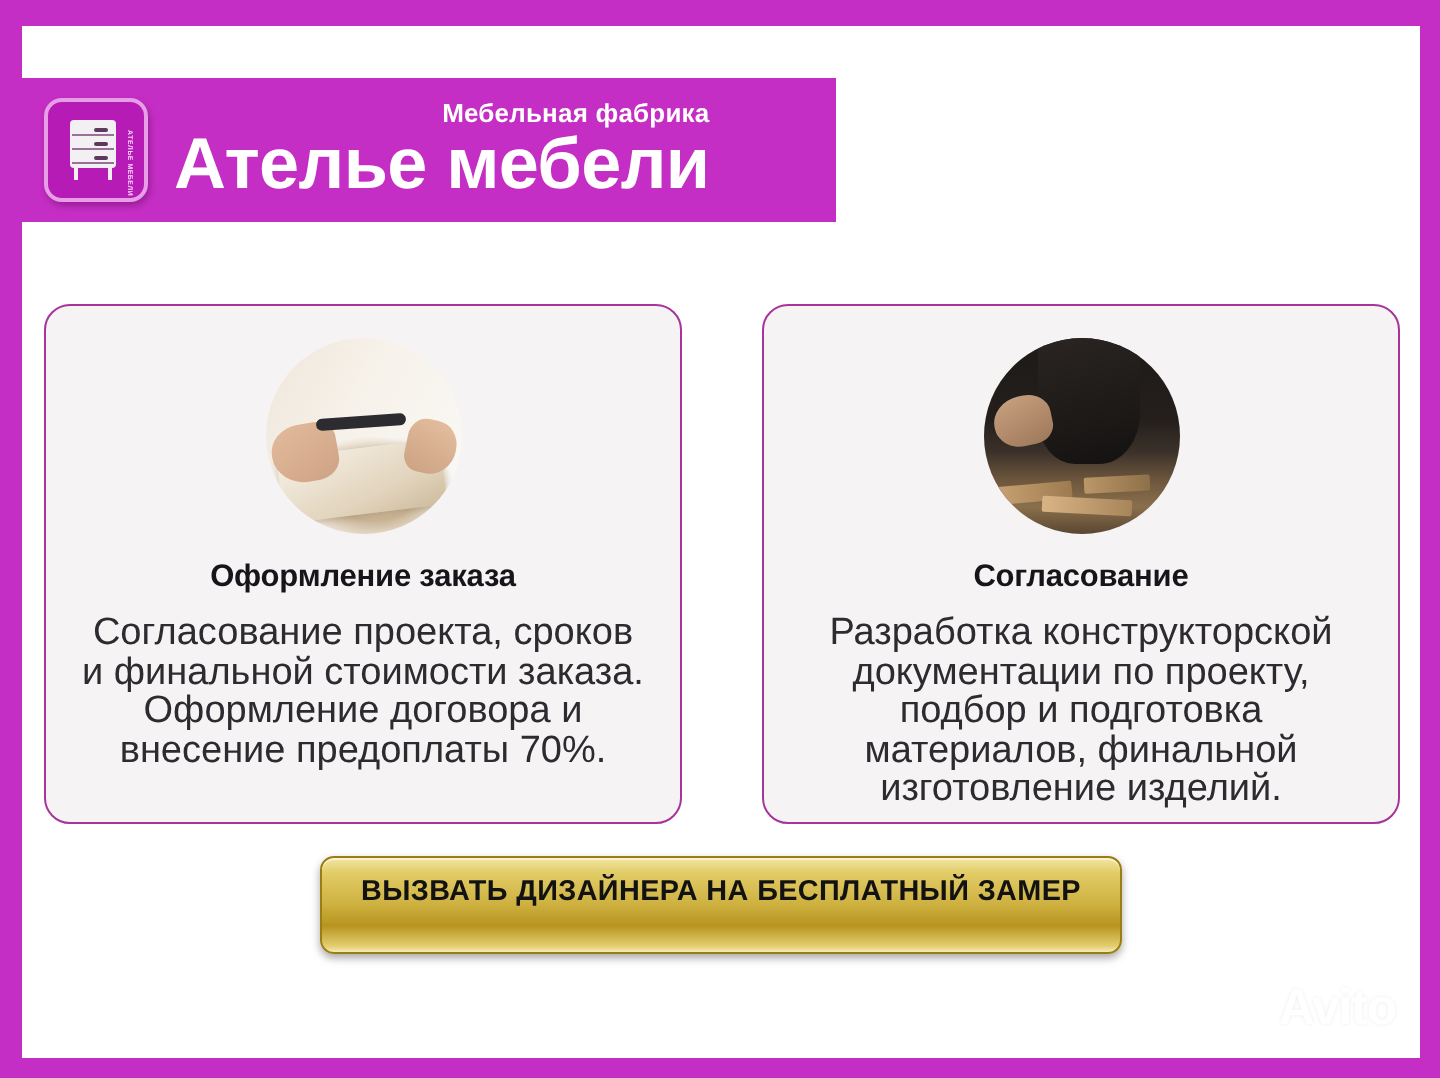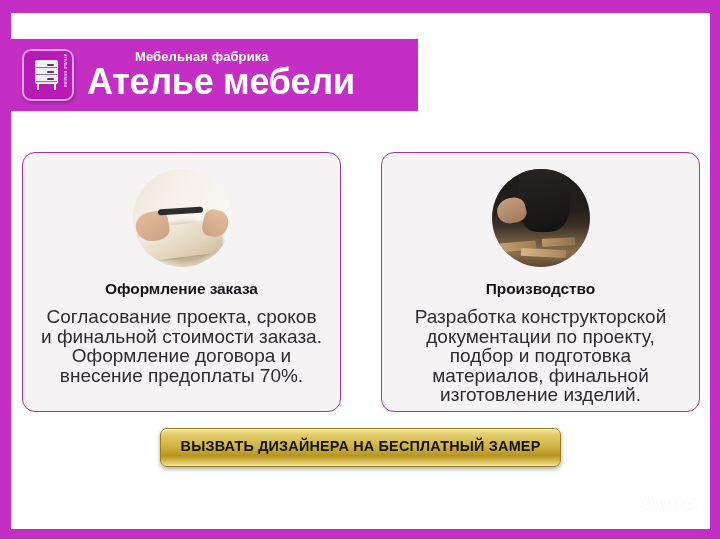--- a/index.html
+++ b/index.html
@@ -43,20 +43,21 @@
   }
   .brand-band {
     position: absolute;
     left: 0;
     top: 26px;
     width: 407px;
     height: 72px;
     background: #c42ec4;
     display: flex;
     align-items: center;
+    text-align: right;
   }
   .logo-tile {
     position: relative;
     width: 52px;
     height: 52px;
     margin-left: 11px;
     border-radius: 9px;
     background: #b61bb6;
     border: 2px solid #e79ee7;
     box-sizing: border-box;
@@ -260,21 +261,21 @@
   
   .cta-wrap {
     position: absolute;
     left: 0;
     top: 415px;
     width: 699px;
     text-align: center;
   }
   .cta-button {
     display: inline-block;
-    padding: 9px 20px 12px 20px;
+    padding: 9px 20px 22px 20px;
     min-width: 380px;
     border-radius: 7px;
     border: 1px solid #9a7e14;
     background: linear-gradient(180deg, #f2e6a4 0%, #e2cc67 16%, #cdb03f 50%, #b7941f 72%, #e4cf72 94%, #f4ecb8 100%);
     color: #121212;
     font-size: 14.4px;
     font-weight: bold;
     letter-spacing: .2px;
     box-shadow: 0 2px 4px rgba(0,0,0,.35), inset 0 1px 0 rgba(255,255,255,.55);
     cursor: pointer;
@@ -353,21 +354,21 @@
       <div class="card">
         <div class="card-photo">
           <div class="photo-wood">
             <div class="wood-apron"></div>
             <div class="wood-arm"></div>
             <div class="wood-plank" style="left:6%;top:74%;width:40%;height:9%;background:linear-gradient(90deg,#c9a273,#9d7b50);transform:rotate(-5deg)"></div>
             <div class="wood-plank" style="left:30%;top:82%;width:46%;height:8%;background:linear-gradient(90deg,#d8b485,#a8855a);transform:rotate(3deg)"></div>
             <div class="wood-plank" style="left:52%;top:70%;width:34%;height:8%;background:linear-gradient(90deg,#bb9768,#8e7049);transform:rotate(-3deg)"></div>
           </div>
         </div>
-        <div class="card-title">Производство</div>
+        <div class="card-title">Согласование</div>
         <div class="card-body">Разработка конструкторской документации по проекту, подбор и подготовка материалов, финальной изготовление изделий.</div>
       </div>
     </div>
 
     <div class="cta-wrap">
       <div class="cta-button">ВЫЗВАТЬ ДИЗАЙНЕРА НА БЕСПЛАТНЫЙ ЗАМЕР</div>
     </div>
 
     <div class="avito">
       <svg class="avito-dots" width="22" height="22" viewBox="0 0 22 22">

